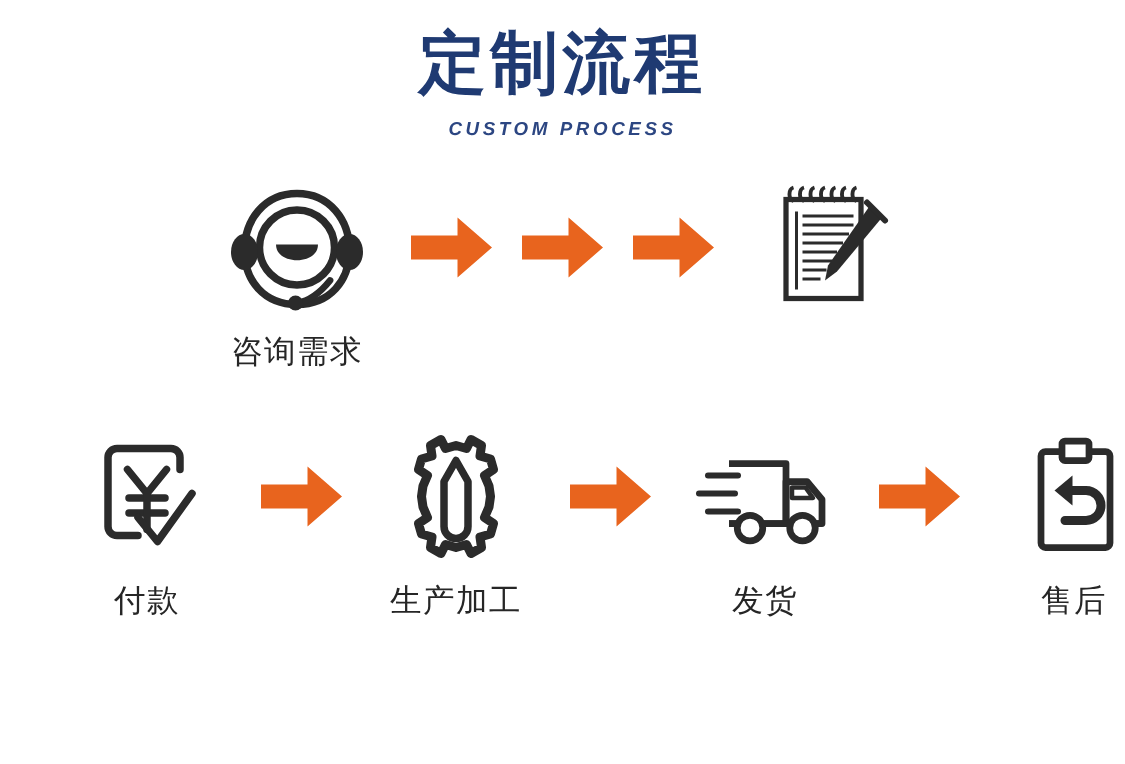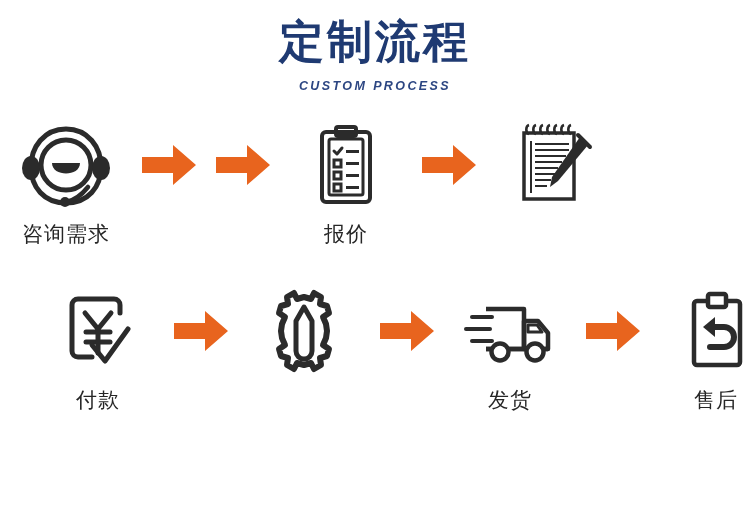--- a/index.html
+++ b/index.html
@@ -43,20 +43,21 @@
     color: #2c4682;
     letter-spacing: 2.4px;
     margin-top: 11px;
     font-style: italic;
   }
 
   
   .row {
     display: flex;
     align-items: flex-start;
+    justify-content: center;
     width: 750px;
     box-sizing: border-box;
   }
   .row-1 { margin-top: 24px; }
   .row-2 { margin-top: 38px; margin-left: 32px; }
 
   .step {
     width: 132px;
     display: flex;
     flex-direction: column;
@@ -131,43 +132,20 @@
       </svg>
     </div>
 
 
     <div class="arrow-cell">
       <svg class="arrow" width="58" height="44" viewBox="0 0 58 44">
         <path d="M2 14 H33 V2 L56 22 L33 42 V30 H2 Z" fill="#E8641E"></path>
       </svg>
     </div>
 
-    <div class="step">
-      <div class="icon-box">
-        <svg width="92" height="88" viewBox="0 0 92 88">
-
-          <rect x="22" y="11" width="48" height="70" rx="4" fill="none" stroke="#2B2B2B" stroke-width="4"></rect>
-
-          <rect x="29" y="18" width="34" height="56" rx="2" fill="none" stroke="#2B2B2B" stroke-width="3"></rect>
-
-          <rect x="36" y="6" width="20" height="9" rx="2" fill="none" stroke="#2B2B2B" stroke-width="4"></rect>
-
-          <path d="M34 30 L37 33 L42 27" fill="none" stroke="#2B2B2B" stroke-width="3" stroke-linecap="round" stroke-linejoin="round"></path>
-          <rect x="46" y="29" width="13" height="3" fill="#2B2B2B"></rect>
-
-          <rect x="34" y="39" width="7" height="7" fill="none" stroke="#2B2B2B" stroke-width="3"></rect>
-          <rect x="46" y="41" width="13" height="3" fill="#2B2B2B"></rect>
-          <rect x="34" y="51" width="7" height="7" fill="none" stroke="#2B2B2B" stroke-width="3"></rect>
-          <rect x="46" y="53" width="13" height="3" fill="#2B2B2B"></rect>
-          <rect x="34" y="63" width="7" height="7" fill="none" stroke="#2B2B2B" stroke-width="3"></rect>
-          <rect x="46" y="65" width="13" height="3" fill="#2B2B2B"></rect>
-        </svg>
-      </div>
-      <div class="step-label">报价</div>
-    </div>
 
     <div class="arrow-cell">
       <svg class="arrow" width="58" height="44" viewBox="0 0 58 44">
         <path d="M2 14 H33 V2 L56 22 L33 42 V30 H2 Z" fill="#E8641E"></path>
       </svg>
     </div>
 
     <div class="step">
       <div class="icon-box">
         <svg width="92" height="88" viewBox="0 0 92 88">
@@ -242,20 +220,21 @@
                      L53 12 L56 6 L63 10 L62 17 L69 19 L71 26 L65 30
                      L68 37 L69 44 L68 51 L65 58 L71 62 L69 69 L62 71
                      L63 78 L56 82 L53 76 L46 78 L39 76 L36 82 L29 78
                      L30 71 L23 69 L21 62 L27 58 L24 51 L23 44 L24 37
                      L27 30 L21 26 L23 19 L30 17 L29 10 L36 6 L39 12 Z" stroke-linejoin="round"></path>
           </g>
 
           <path d="M46 20 L54 34 V64 a8 8 0 0 1 -16 0 V34 Z" fill="none" stroke="#2B2B2B" stroke-width="5" stroke-linejoin="round"></path>
         </svg>
       </div>
+      <div class="step-label">生产加工</div>
     </div>
 
     <div class="arrow-cell">
       <svg class="arrow" width="58" height="44" viewBox="0 0 58 44">
         <path d="M2 14 H33 V2 L56 22 L33 42 V30 H2 Z" fill="#E8641E"></path>
       </svg>
     </div>
 
     <div class="step">
       <div class="icon-box">

